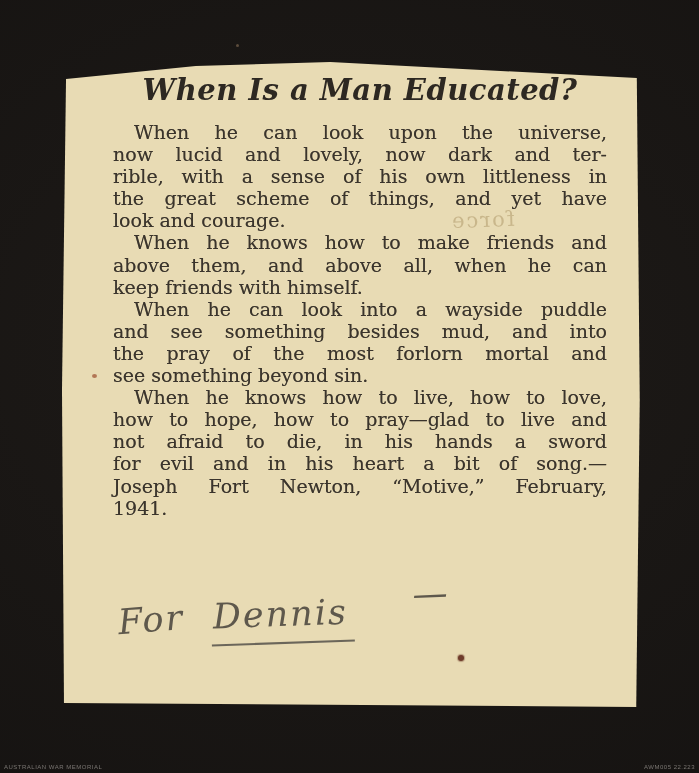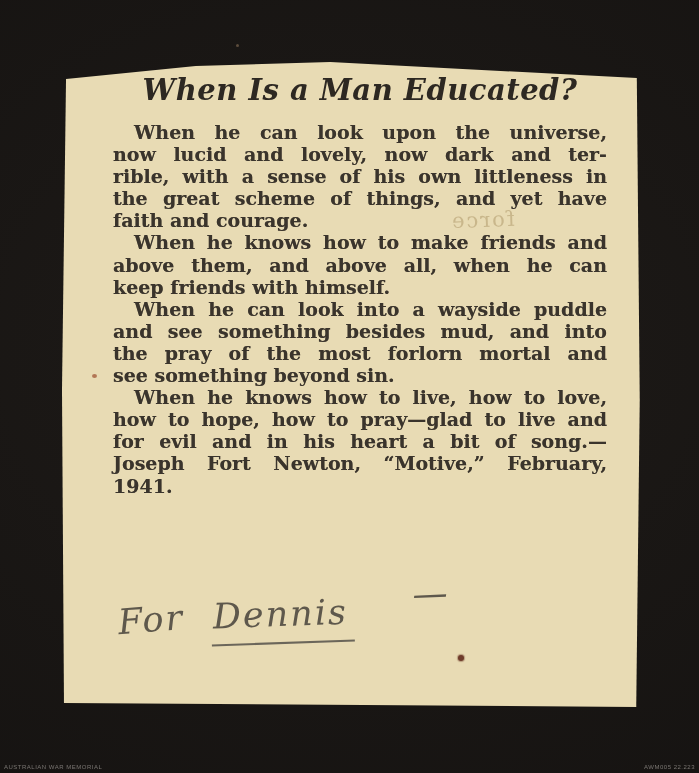--- a/index.html
+++ b/index.html
@@ -57,21 +57,21 @@
   .body-text {
     position: absolute;
     top: 63px;
     left: 53px;
     width: 494px;
     font-size: 19px;
     line-height: 22.1px;
     color: #3a342c;
     text-shadow: 0 0 0.6px rgba(58,52,44,0.55);
   }
-  .para { margin: 0; font-weight: bold; }
+  .para { margin: 0; }
   .tline {
     text-align: justify;
     text-align-last: justify;
     white-space: nowrap;
   }
   .tline-last { text-align-last: left; }
   .para .tline:first-child { text-indent: 21px; }
 
   
   .showthrough {
@@ -162,38 +162,39 @@
   <div class="title">When Is a Man Educated?</div>
 
   <div class="showthrough">force</div>
 
   <div class="body-text">
     <div class="para">
         <div class="tline">When he can look upon the universe,</div>
         <div class="tline">now lucid and lovely, now dark and ter-</div>
         <div class="tline">rible, with a sense of his own littleness in</div>
         <div class="tline">the great scheme of things, and yet have</div>
-        <div class="tline tline-last">faith and courage.</div>
+        <div class="tline tline-last">look and courage.</div>
       </div>
     <div class="para">
         <div class="tline">When he knows how to make friends and</div>
         <div class="tline">above them, and above all, when he can</div>
         <div class="tline tline-last">keep friends with himself.</div>
       </div>
     <div class="para">
       </div>
     <div class="para">
         <div class="tline">When he can look into a wayside puddle</div>
         <div class="tline">and see something besides mud, and into</div>
         <div class="tline">the pray of the most forlorn mortal and</div>
         <div class="tline tline-last">see something beyond sin.</div>
       </div>
     <div class="para">
         <div class="tline">When he knows how to live, how to love,</div>
         <div class="tline">how to hope, how to pray—glad to live and</div>
+        <div class="tline">not afraid to die, in his hands a sword</div>
         <div class="tline">for evil and in his heart a bit of song.—</div>
         <div class="tline">Joseph Fort Newton, “Motive,” February,</div>
         <div class="tline tline-last">1941.</div>
       </div>
   </div>
 
   <div class="handwriting">
     <span class="hw-word hw-for">For</span>
     <span class="hw-word hw-name">Dennis</span>
     <span class="hw-word hw-dash">—</span>

